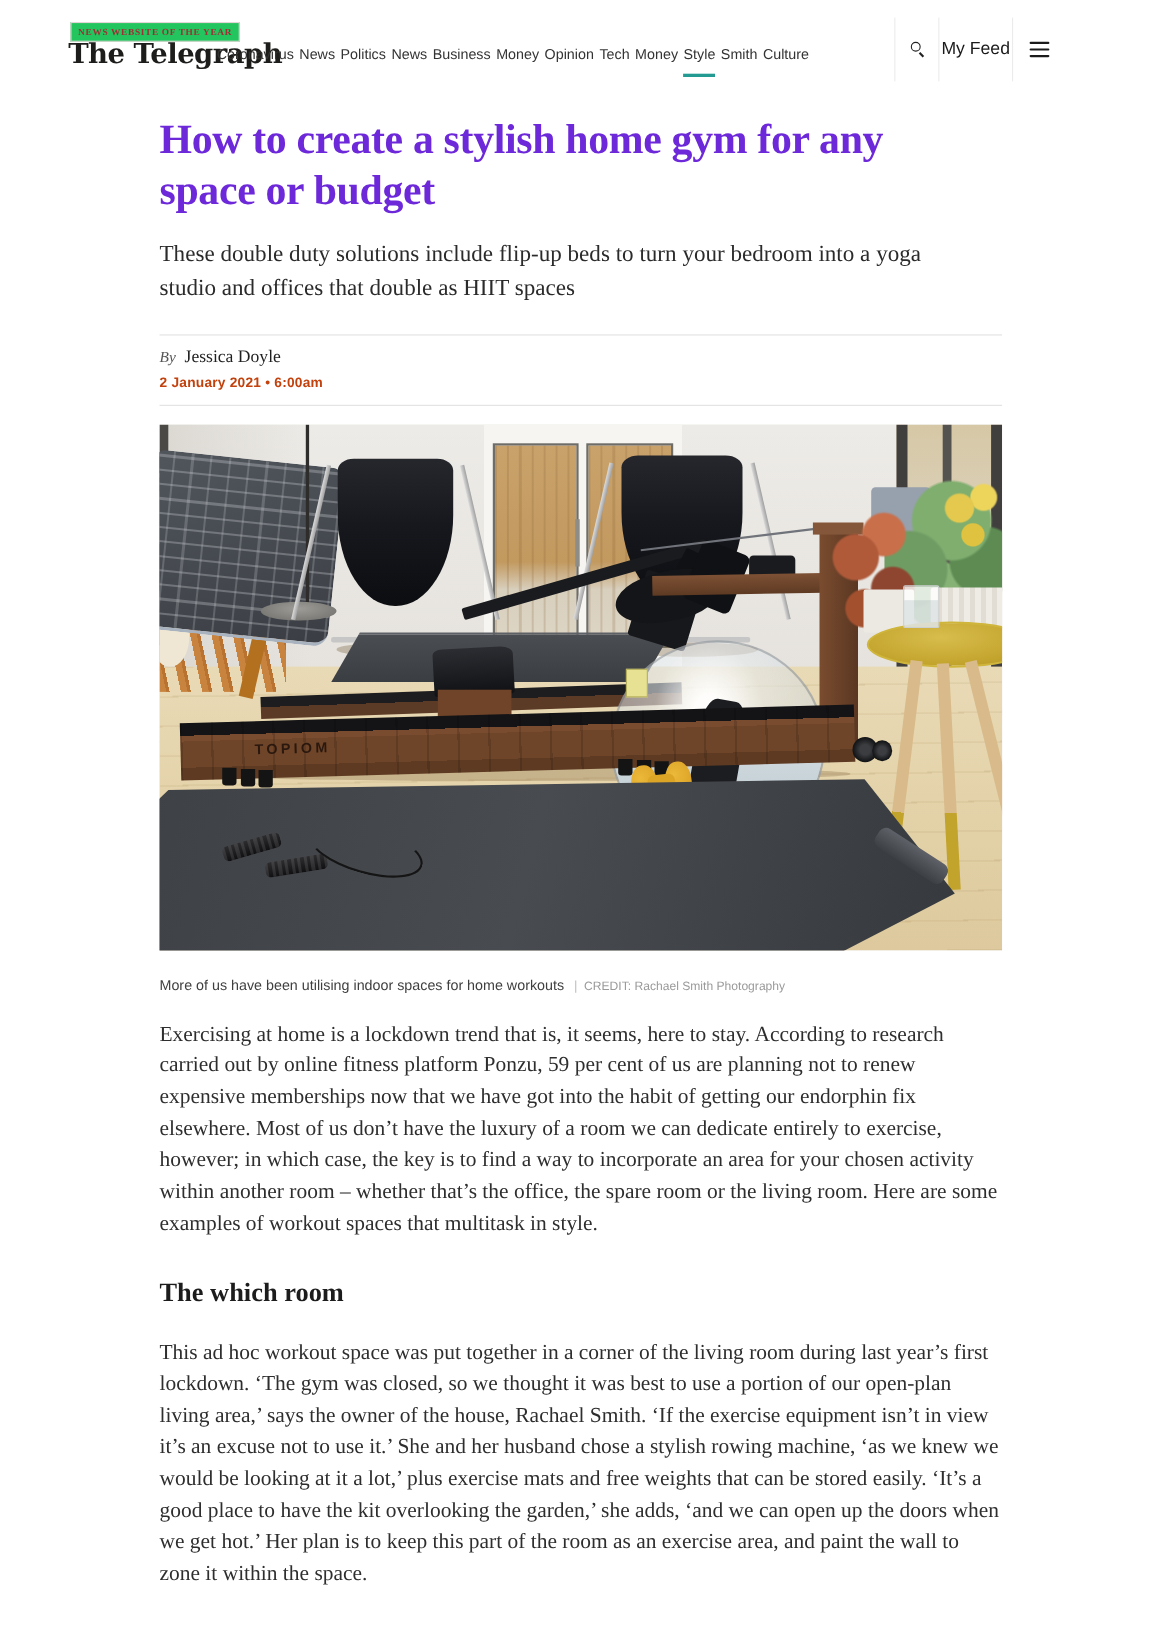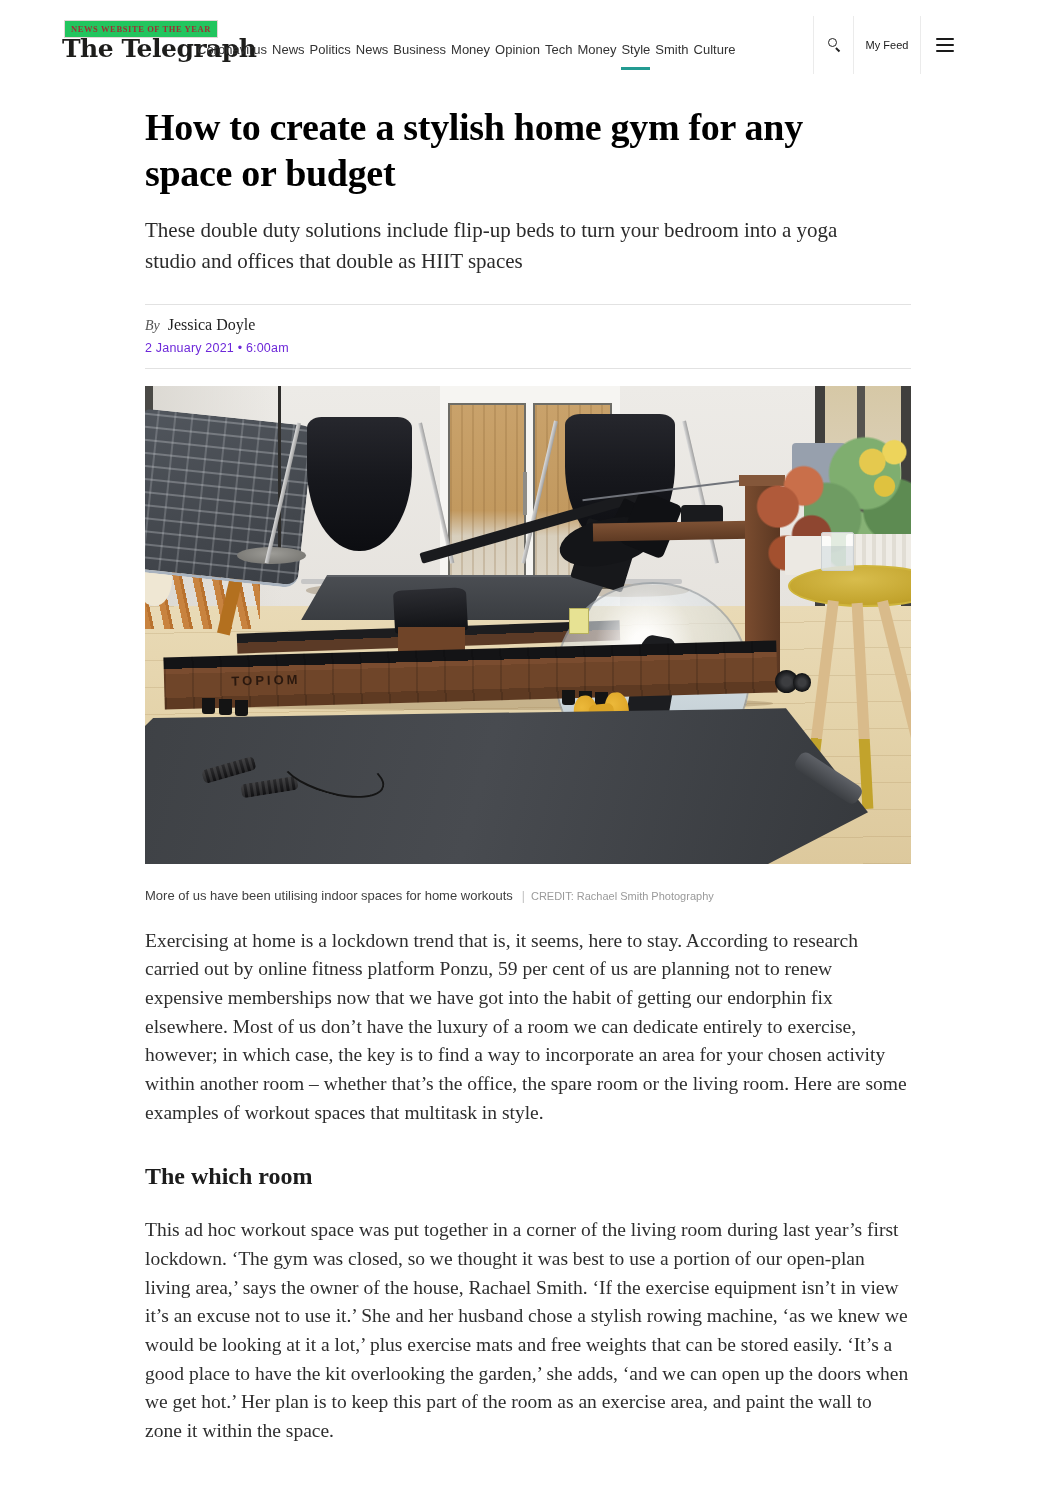--- a/index.html
+++ b/index.html
@@ -25,44 +25,44 @@
   }
   .nav { position:absolute; left:197px; top:42px; display:flex; gap:5px; }
   .nav a {
     font-size:13px; color:#333; text-decoration:none; padding-bottom:10px;
     border-bottom:3px solid transparent; white-space:nowrap; cursor:pointer;
   }
   .nav a.active { border-bottom-color:#239b92; }
   .controls { position:absolute; right:92px; top:16px; height:58px; display:flex; align-items:stretch; }
   .ctrl-cell { display:flex; align-items:center; justify-content:center; border-left:1px solid #ebebeb; cursor:pointer; }
   .ctrl-search { width:40px; }
-  .ctrl-feed { width:67px; font-size:11px; color:#1a1a1a; }
+  .ctrl-feed { width:67px; font-size:16px; color:#1a1a1a; }
   .ctrl-menu { width:48px; }
   .search-glyph { position:relative; width:14px; height:14px; }
   .search-glyph .lens { position:absolute; left:1px; top:0; width:9px; height:9px; border:1.6px solid #222; border-radius:50%; }
   .search-glyph .stem { position:absolute; left:9px; top:9px; width:5px; height:1.8px; background:#222; transform:rotate(45deg); transform-origin:left center; }
   .menu-glyph { display:flex; flex-direction:column; gap:3.5px; }
   .menu-glyph span { display:block; width:18px; height:2.4px; background:#1a1a1a; border-radius:1px; }
 
   
   .container { width:766px; margin-left:145px; }
   h1.headline {
     margin:16px 0 0; max-width:720px;
     font-family:"Liberation Serif", serif; font-weight:700;
-    font-size:38px; line-height:1.22; color:#000000; letter-spacing:-0.3px;
+    font-size:38px; line-height:1.22; color:#6d28d9; letter-spacing:-0.3px;
   }
   .standfirst {
     margin-top:18px; max-width:745px;
     font-family:"Liberation Serif", serif; font-size:21px; line-height:1.5; color:#2b2b2b;
   }
   .byline-block { margin-top:26px; border-top:1px solid #e2e2e2; border-bottom:1px solid #e2e2e2; padding:11px 0 13px; }
   .byline { font-family:"Liberation Serif", serif; font-size:16px; color:#1f1f1f; }
   .byline .by { font-style:italic; font-size:14px; color:#555; margin-right:4px; }
   .byline a { color:#1f1f1f; text-decoration:none; cursor:pointer; }
-  .dateline { margin-top:7px; font-size:12.5px; color:#6d28d9; letter-spacing:.2px; }
+  .dateline { margin-top:7px; font-size:12.5px; color:#c2410c; letter-spacing:.2px;font-weight:bold; }
 
   .caption-row { margin-top:24px; font-size:13px; color:#3f3f3f; }
   .cap-sep { color:#c0c0c0; margin:0 6px 0 9px; font-size:12px; }
   .credit { font-size:11px; color:#9a9a9a; }
 
   .body-copy p {
     margin:24px 0 0; font-family:"Liberation Serif", serif;
     font-size:19.5px; line-height:1.47; color:#2e2e2e;
   }
   h2.section-heading {

